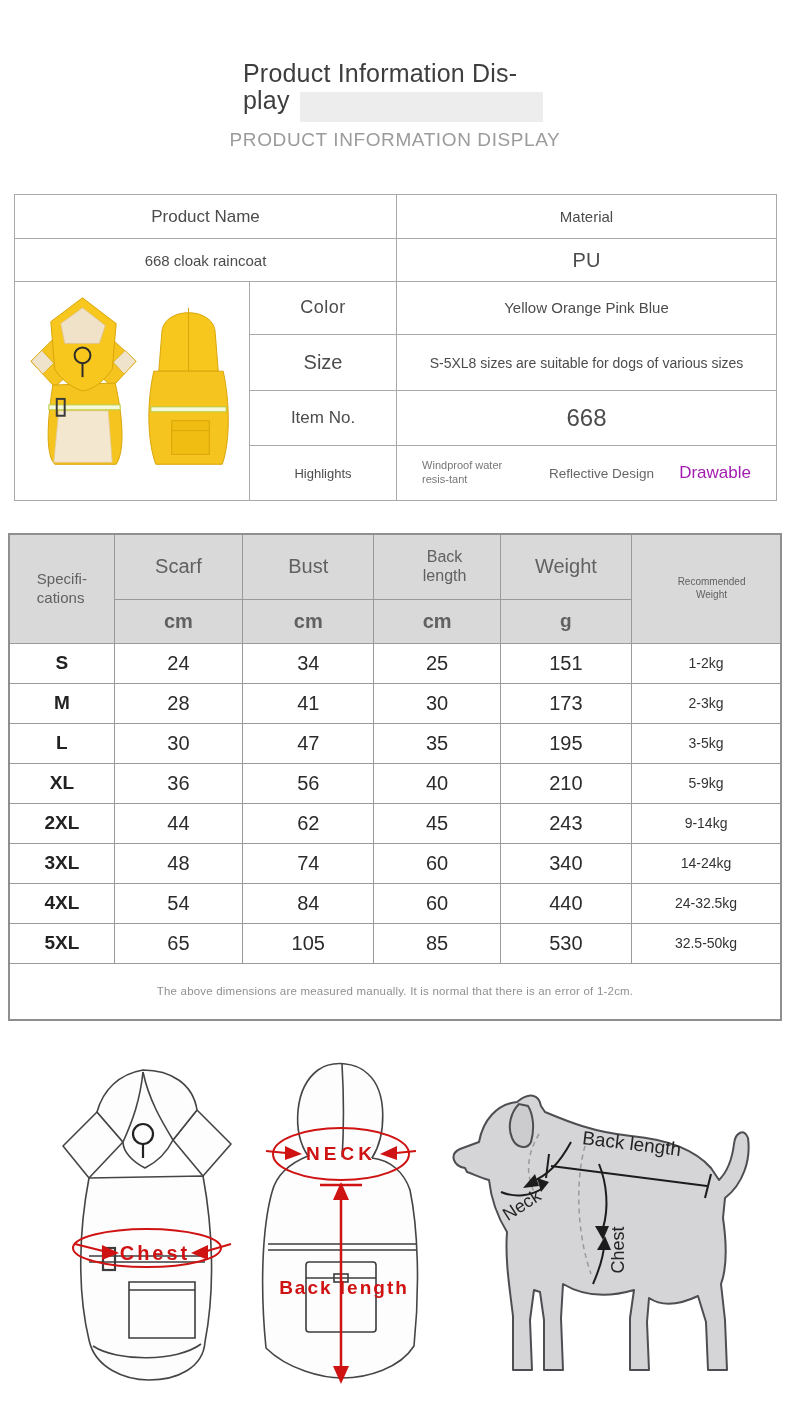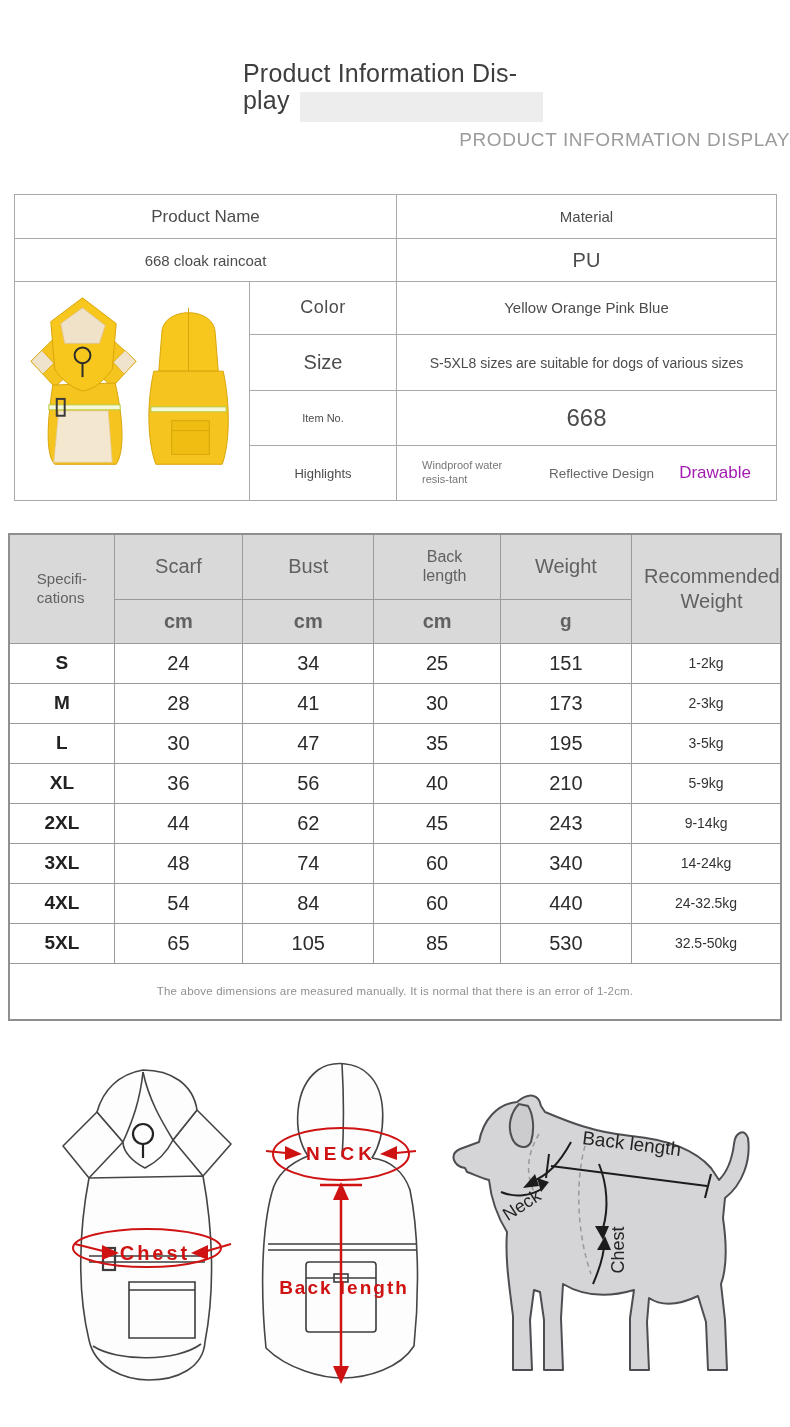--- a/index.html
+++ b/index.html
@@ -2,55 +2,55 @@
 <html><head>
 <meta charset="utf-8">
 <style>
   html,body{margin:0;padding:0;background:#fff;}
   .page{position:relative;width:790px;height:1427px;background:#ffffff;
         font-family:"Liberation Sans", sans-serif;overflow:hidden;}
 
   
   .watermark-band{position:absolute;left:300px;top:92px;width:243px;height:30px;background:#ededed;}
   .title{position:absolute;left:243px;top:60px;font-size:25px;line-height:27px;color:#3e3e3e;letter-spacing:0.2px;}
-  .subtitle{position:absolute;left:0;top:129px;width:790px;text-align:right;
+  .subtitle{position:absolute;left:0;top:129px;width:790px;text-align:center;
             font-size:19px;color:#9b9b9b;letter-spacing:0.6px;}
 
   
   .info-table{position:absolute;left:14px;top:194px;border-collapse:collapse;table-layout:fixed;width:762px;}
   .info-table td{border:1px solid #a9a9a9;text-align:center;vertical-align:middle;color:#4c4c4c;padding:0 6px;}
   .it-r1{height:44px;} .it-r2{height:43px;} .it-r3{height:52px;} .it-r4{height:56px;} .it-r5{height:54px;} .it-r6{height:54px;}
   .pn-label{font-size:17px;color:#3c3c3c;}
   .mat-label{font-size:15px;}
   .pn-value{font-size:15px;color:#555;}
   .mat-value{font-size:20px;color:#333;}
   .lbl-color{font-size:18px;color:#4a4a4a;letter-spacing:0.5px;}
   .lbl-size{font-size:20px;color:#4a4a4a;}
-  .lbl-item{font-size:11px;color:#555;}
+  .lbl-item{font-size:17px;color:#555;}
   .lbl-high{font-size:13px;color:#777;}
   .val-color{font-size:15px;color:#555;}
   .val-size{font-size:14px;color:#555;}
   .val-item{font-size:24px;color:#333;}
   .hl-wrap{display:flex;align-items:center;justify-content:center;gap:25px;}
   .hl-1{font-size:11px;color:#777;width:102px;text-align:left;line-height:1.25;}
   .hl-2{font-size:13.5px;color:#666;}
   .hl-3{font-size:17px;color:#a21caf;}
   .img-cell{padding:0;}
 
   
   .size-table{position:absolute;left:8px;top:533px;border-collapse:collapse;table-layout:fixed;width:774px;
               border:2px solid #8f8f8f;}
   .size-table td{border:1px solid #9a9a9a;text-align:center;vertical-align:middle;}
   .sz-head td{background:#d9d9d9;color:#616161;}
   .sz-h1{height:65px;} .sz-h2{height:44px;}
   .spec-cell{font-size:15px;line-height:1.25;color:#585858;}
   .spec-cell .inner{display:inline-block;text-align:left;}
   .col-label{font-size:20px;}
   .col-label-bl{font-size:16px;line-height:1.15;text-align:left;padding-left:16px;color:#616161;}
-  .rec-cell{font-size:20px;line-height:1.25;text-align:left;padding-left:12px;color:#585858;}
+  .rec-cell{font-size:10px;line-height:1.25;text-align:left;padding-left:12px;color:#585858;}
   .unit{font-size:20px;font-weight:bold;color:#2e2e2e;}
   .unit-g{font-size:19px;font-weight:bold;color:#2e2e2e;}
   .sz-row{height:40px;background:#fff;}
   .sz-row .sz-name{font-size:19px;font-weight:bold;color:#222;}
   .sz-row .sz-num{font-size:20px;font-weight:500;color:#2b2b2b;}
   .sz-row .sz-rec{font-size:14px;color:#333;}
   .note-row{height:57px;margin-left:32px;}
   .note-row td{font-size:11.5px;color:#909090;letter-spacing:0.2px;}
 
   

